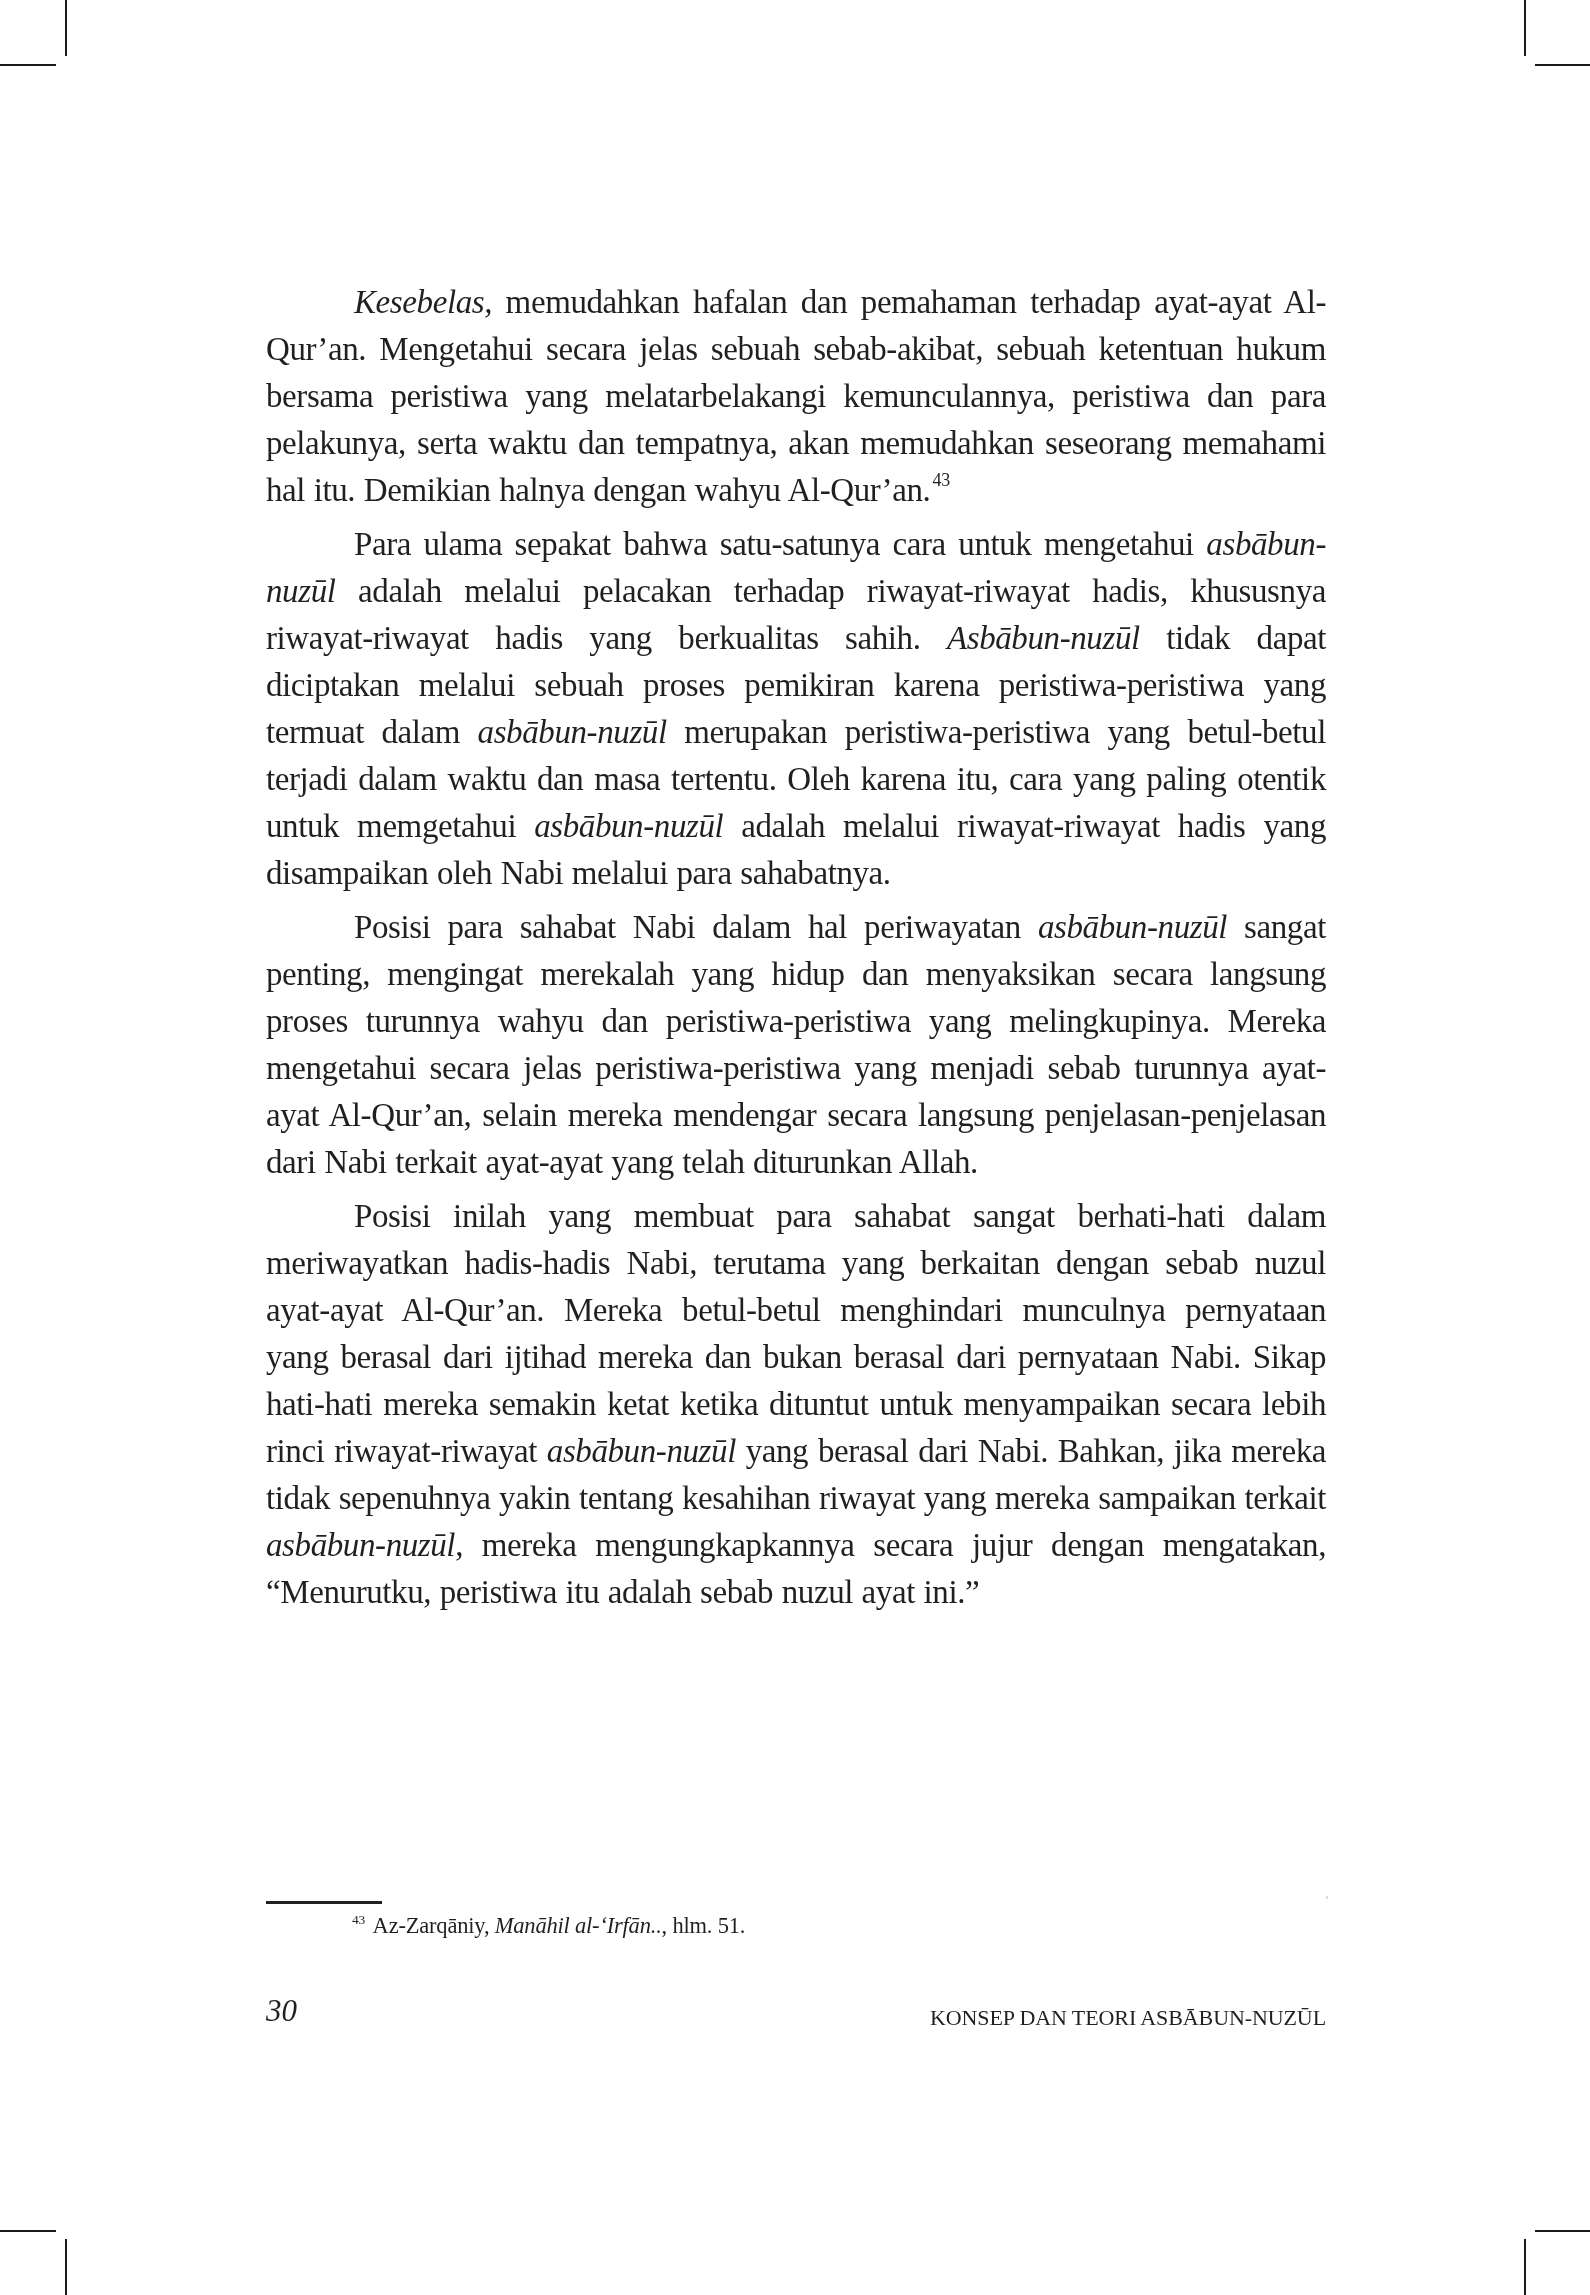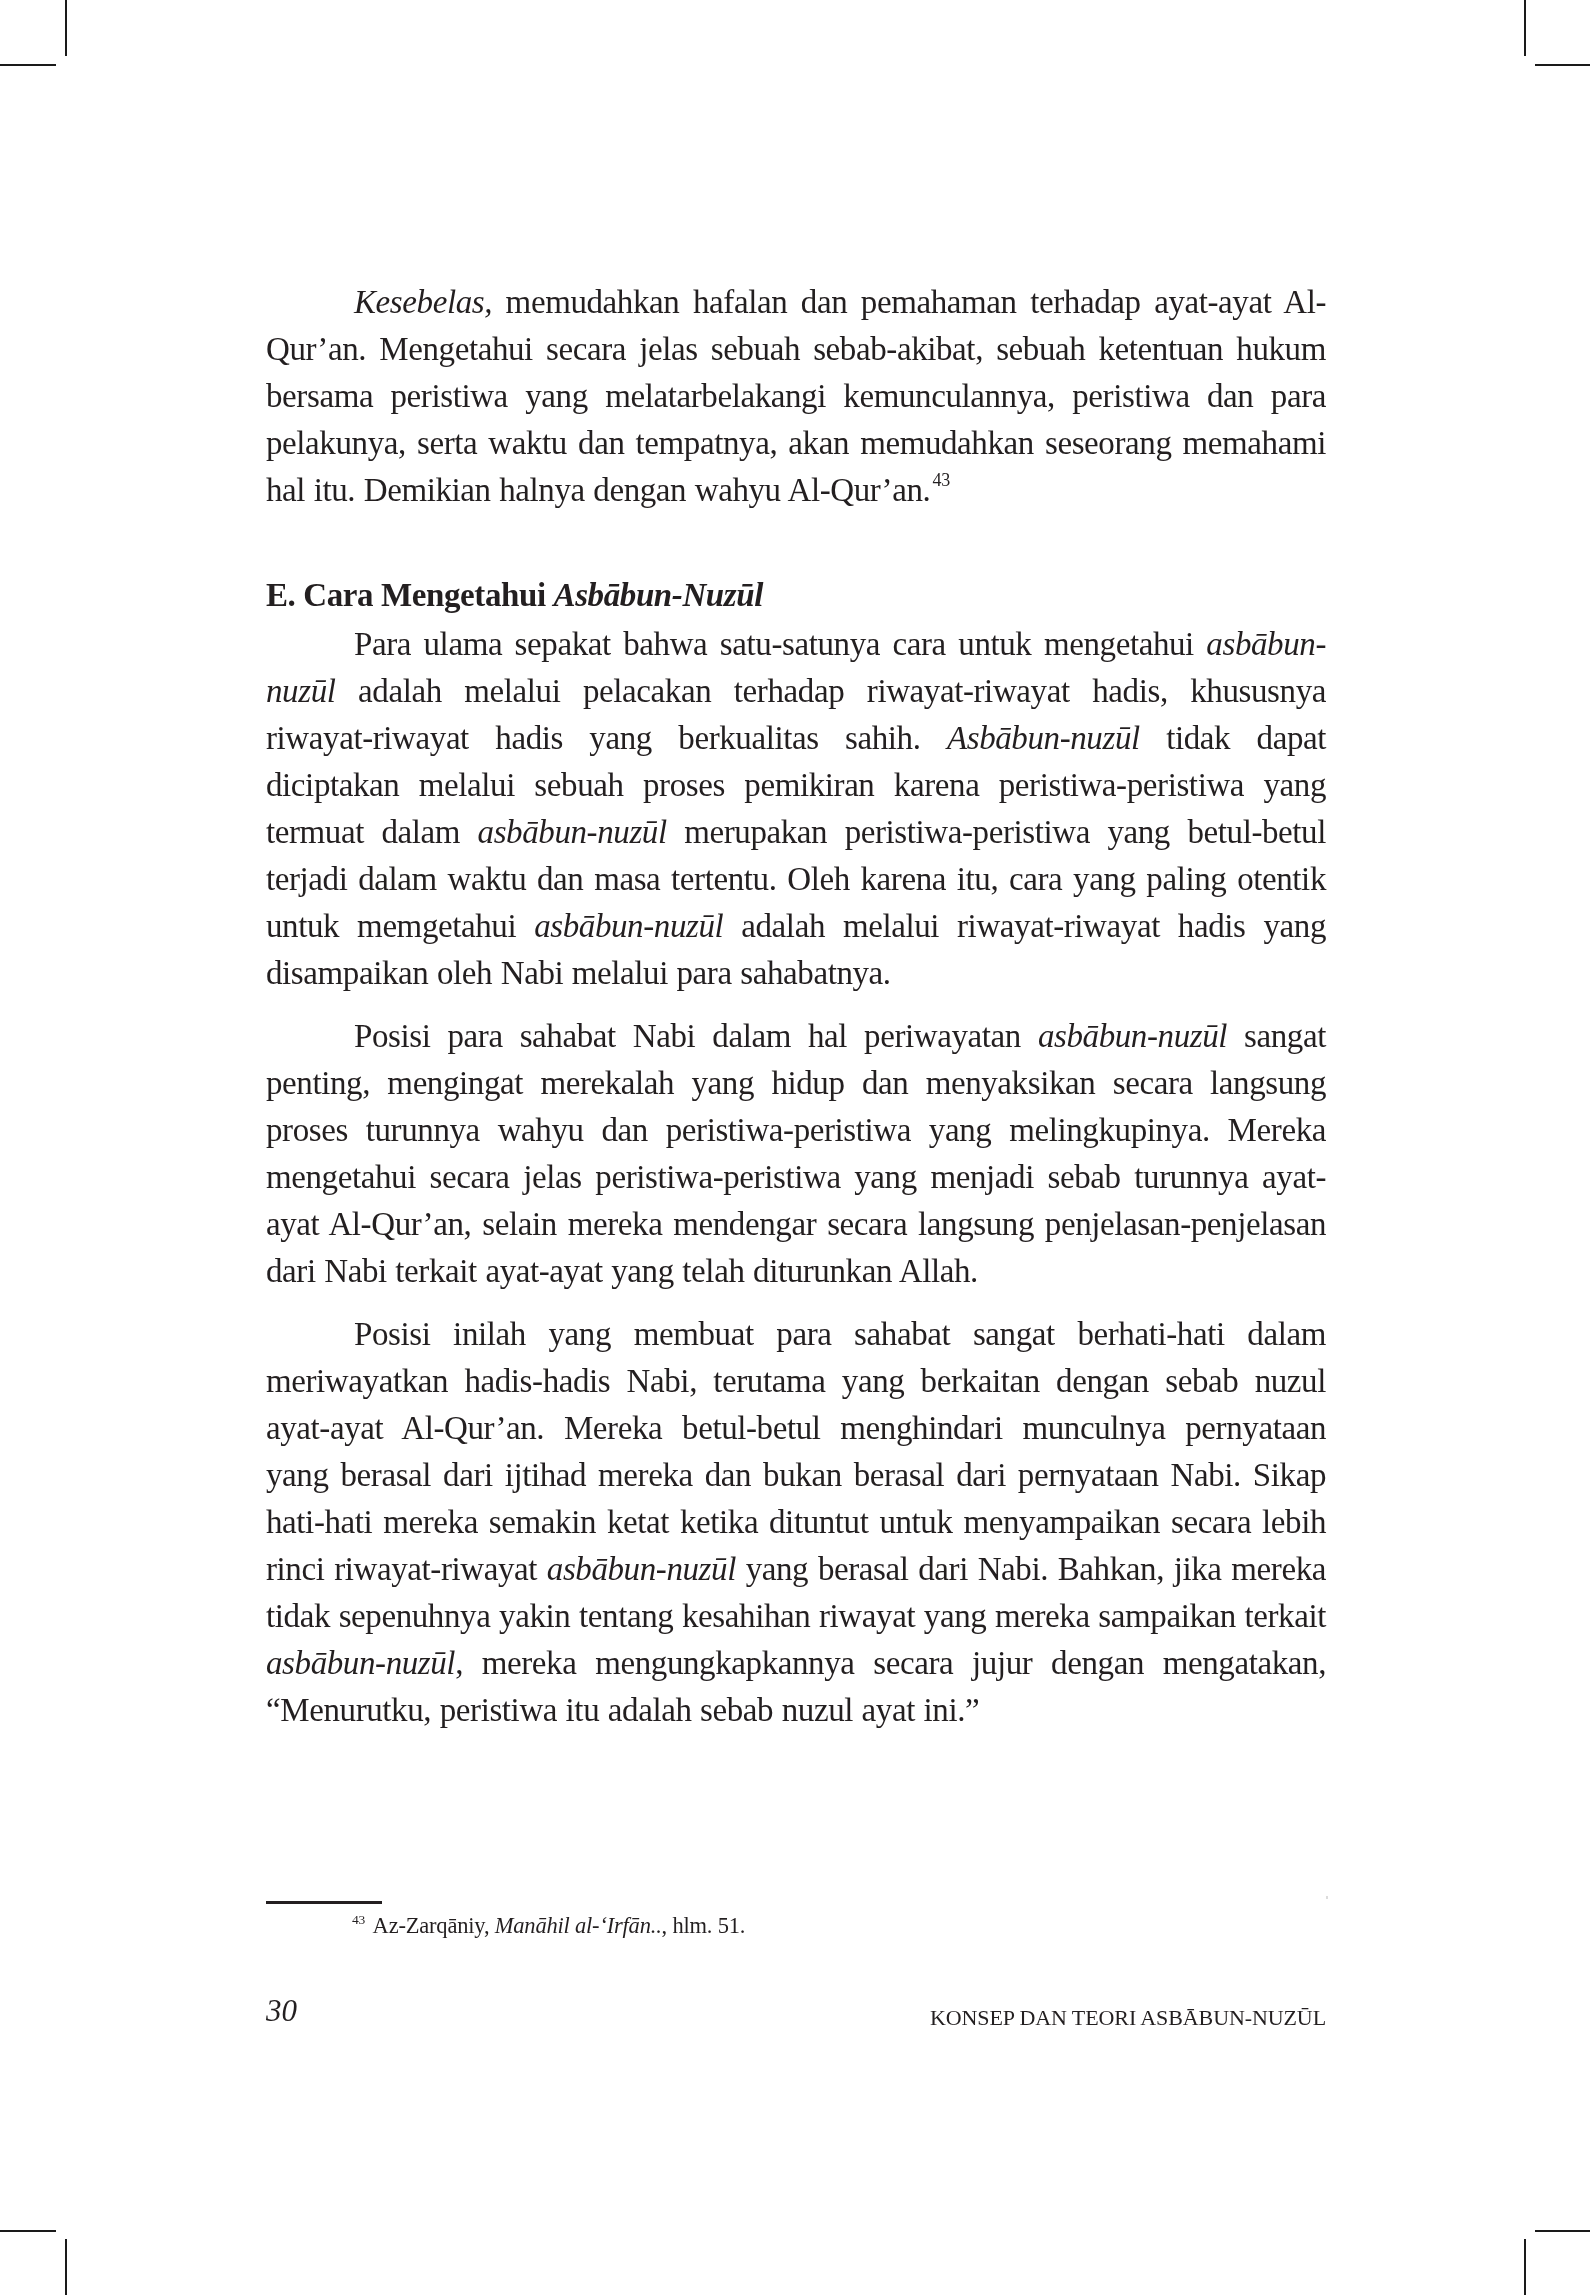--- a/index.html
+++ b/index.html
@@ -12,21 +12,21 @@
   .crop.v { width: 2.2px; height: 56px; }
   .crop.h { height: 2.2px; width: 56px; }
 
   .textblock {
     position: absolute; left: 266px; width: 1060px; top: 279px;
   }
   p.body {
     margin: 0; font-size: 33px; line-height: 47px; text-align: justify;
     text-indent: 88px; letter-spacing: -0.4px; word-spacing: 0.7px;
   }
-  p.body + p.body { margin-top: 16px; }
+  p.body + p.body { margin-top: 7px; }
   .para-intro { margin-bottom: 0; }
   h2.section {
     margin: 58px 0 3px 0; font-size: 33px; font-weight: bold; line-height: 46px;
     letter-spacing: -0.4px;
   }
   em { }
   sup.fn { font-size: 18px; vertical-align: 15px; line-height: 0; margin-left: 2.2px; }
 
   .fn-rule { position: absolute; left: 266px; top: 1901px; width: 116px; height: 3px; background: #231f20; }
   .footnote {
@@ -50,21 +50,20 @@
 <div class="crop v" style="left:1524px; top:0;"></div>
 <div class="crop h" style="left:1535px; top:64px;"></div>
 <div class="crop v" style="left:65px; top:2239px;"></div>
 <div class="crop h" style="left:0; top:2230px;"></div>
 <div class="crop v" style="left:1524px; top:2239px;"></div>
 <div class="crop h" style="left:1535px; top:2230px;"></div>
 
 <div class="textblock">
   <p class="body para-intro"><em>Kesebelas,</em><span> memudahkan hafalan dan pemahaman terhadap ayat-ayat Al-Qur’an. Mengetahui secara jelas sebuah sebab-akibat, sebuah ketentuan hukum bersama peristiwa yang melatarbelakangi kemunculannya, peristiwa dan para pelakunya, serta waktu dan tempatnya, akan memudahkan seseorang memahami hal itu. Demikian halnya dengan wahyu Al-Qur’an.</span><sup class="fn">43</sup></p>
 
-  <h2 class="section"><span>E. Cara Mengetahui </span><em>Asbābun-Nuzūl</em></h2>
 
   <p class="body"><span>Para ulama sepakat bahwa satu-satunya cara untuk mengetahui </span><em>asbābun-nuzūl</em><span> adalah melalui pelacakan terhadap riwayat-riwayat hadis, khususnya riwayat-riwayat hadis yang berkualitas sahih. </span><em>Asbābun-nuzūl</em><span> tidak dapat diciptakan melalui sebuah proses pemikiran karena peristiwa-peristiwa yang termuat dalam </span><em>asbābun-nuzūl</em><span> merupakan peristiwa-peristiwa yang betul-betul terjadi dalam waktu dan masa tertentu. Oleh karena itu, cara yang paling otentik untuk memgetahui </span><em>asbābun-nuzūl</em><span> adalah melalui riwayat-riwayat hadis yang disampaikan oleh Nabi melalui para sahabatnya.</span></p>
 
   <p class="body"><span>Posisi para sahabat Nabi dalam hal periwayatan </span><em>asbābun-nuzūl</em><span> sangat penting, mengingat merekalah yang hidup dan menyaksikan secara langsung proses turunnya wahyu dan peristiwa-peristiwa yang melingkupinya. Mereka mengetahui secara jelas peristiwa-peristiwa yang menjadi sebab turunnya ayat-ayat Al-Qur’an, selain mereka mendengar secara langsung penjelasan-penjelasan dari Nabi terkait ayat-ayat yang telah diturunkan Allah.</span></p>
 
   <p class="body"><span>Posisi inilah yang membuat para sahabat sangat berhati-hati dalam meriwayatkan hadis-hadis Nabi, terutama yang berkaitan dengan sebab nuzul ayat-ayat Al-Qur’an. Mereka betul-betul menghindari munculnya pernyataan yang berasal dari ijtihad mereka dan bukan berasal dari pernyataan Nabi. Sikap hati-hati mereka semakin ketat ketika dituntut untuk menyampaikan secara lebih rinci riwayat-riwayat </span><em>asbābun-nuzūl</em><span> yang berasal dari Nabi. Bahkan, jika mereka tidak sepenuhnya yakin tentang kesahihan riwayat yang mereka sampaikan terkait </span><em>asbābun-nuzūl</em><span>, mereka mengungkapkannya secara jujur dengan mengatakan, “Menurutku, peristiwa itu adalah sebab nuzul ayat ini.”</span></p>
 </div>
 
 <div class="faint-dot"></div>
 <div class="fn-rule"></div>

